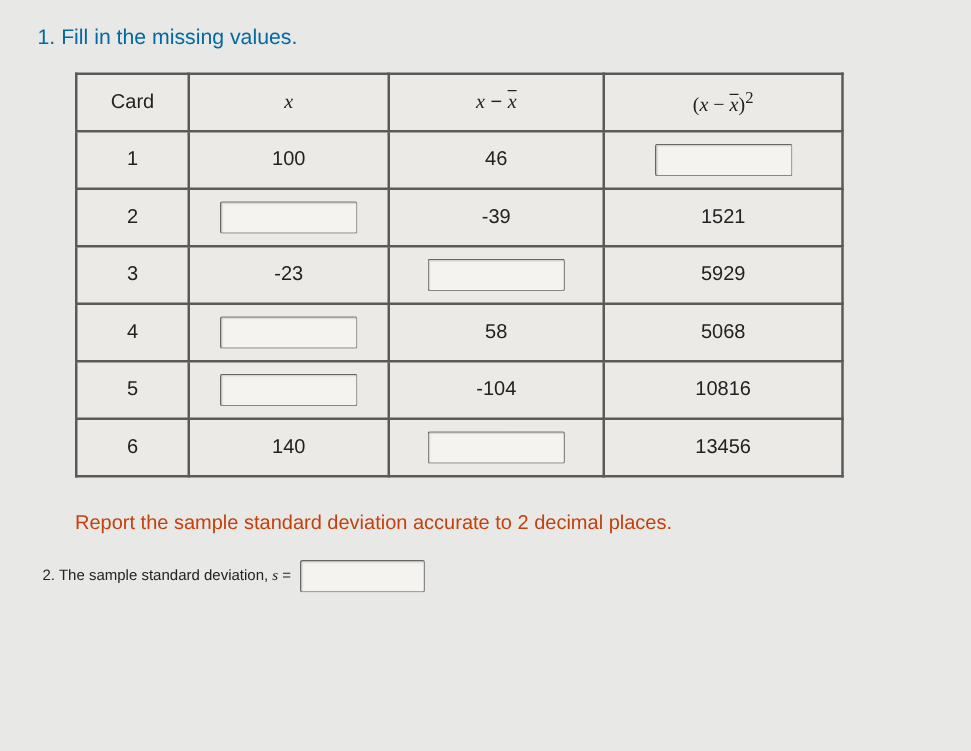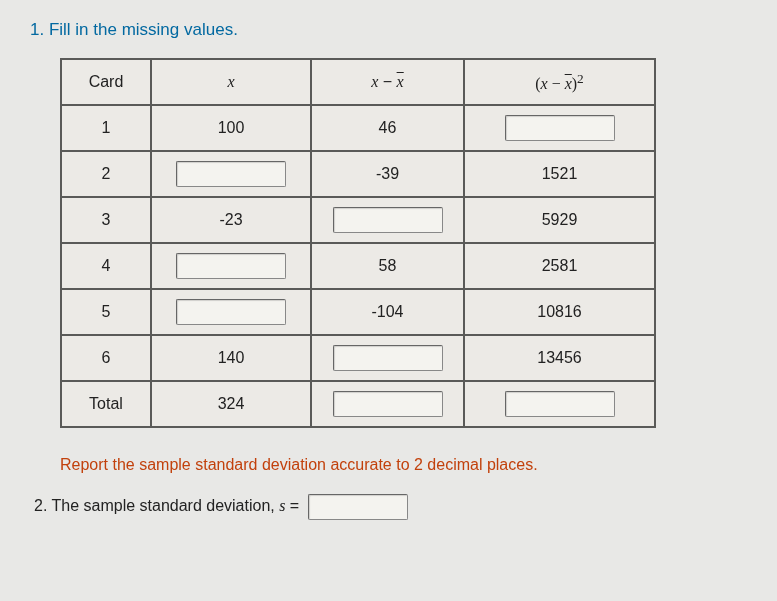--- a/index.html
+++ b/index.html
@@ -34,42 +34,42 @@
       color: #222;
       height: 46px;
     }
     th {
       font-weight: 500;
       background: #eceae6;
       padding: 8px 0;
     }
     .col-card { width: 90px; }
     .col-x { width: 160px; }
-    .col-dev { width: 153px; }
+    .col-dev { width: 172px; }
     .col-sq { width: 191px; }
     .xbar { text-decoration: overline; }
     .input-box {
       display: inline-block;
       width: 110px;
       height: 26px;
       background: #f4f3ef;
       border: 1px solid #888;
       border-top-color: #666;
       border-left-color: #666;
       border-radius: 2px;
       box-shadow: inset 1px 1px 1px rgba(0,0,0,0.15);
       vertical-align: middle;
     }
     .instruction {
       font-size: 16px;
       color: #c2410c;
       margin: 22px 0 20px 30px;
     }
     .q2 {
-      font-size: 16px;
+      font-size: 12px;
       color: #222;
       margin-left: 4px;
     }
     .q2 .input-box { width: 100px; margin-left: 4px; }
     .ital { font-style: italic; font-family: 'Times New Roman', serif; }
     .sq-outer { font-family: 'Times New Roman', serif; }
   </style>
 </head>
 <body>
 
@@ -105,40 +105,34 @@
         <tr>
           <td>3</td>
           <td>-23</td>
           <td><span class="input-box"></span></td>
           <td>5929</td>
         </tr>
         <tr>
           <td>4</td>
           <td><span class="input-box"></span></td>
           <td>58</td>
-          <td>2581</td>
+          <td>5068</td>
         </tr>
         <tr>
           <td>5</td>
           <td><span class="input-box"></span></td>
           <td>-104</td>
           <td>10816</td>
         </tr>
         <tr>
           <td>6</td>
           <td>140</td>
           <td><span class="input-box"></span></td>
           <td>13456</td>
         </tr>
-        <tr>
-          <td>Total</td>
-          <td>324</td>
-          <td><span class="input-box"></span></td>
-          <td><span class="input-box"></span></td>
-        </tr>
       </tbody>
   </table>
 </div>
 
 <div class="instruction">Report the sample standard deviation accurate to 2 decimal places.</div>
 
 <div class="q2">
   <span>2. The sample standard deviation, </span><span class="ital">s</span><span> =</span>
   <span class="input-box"></span>
 </div>

